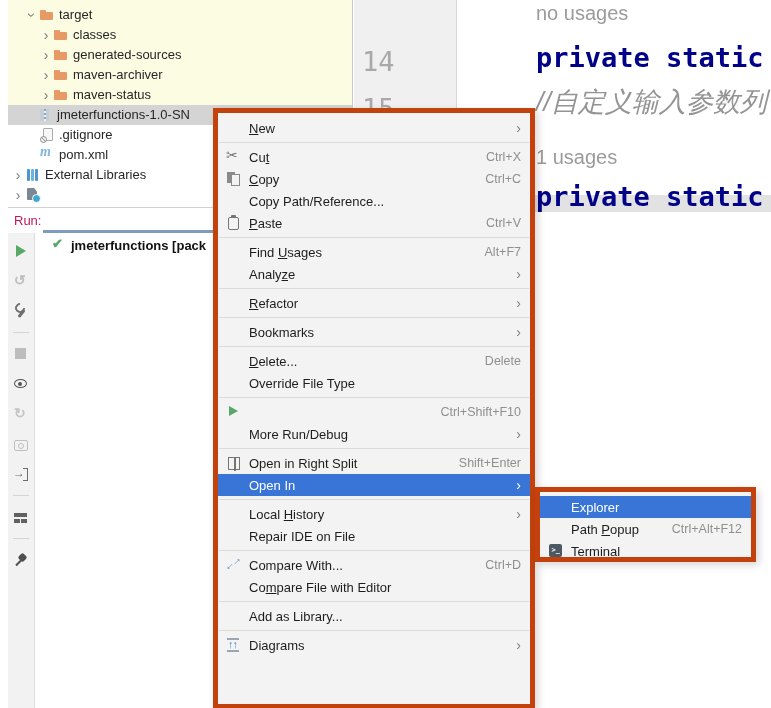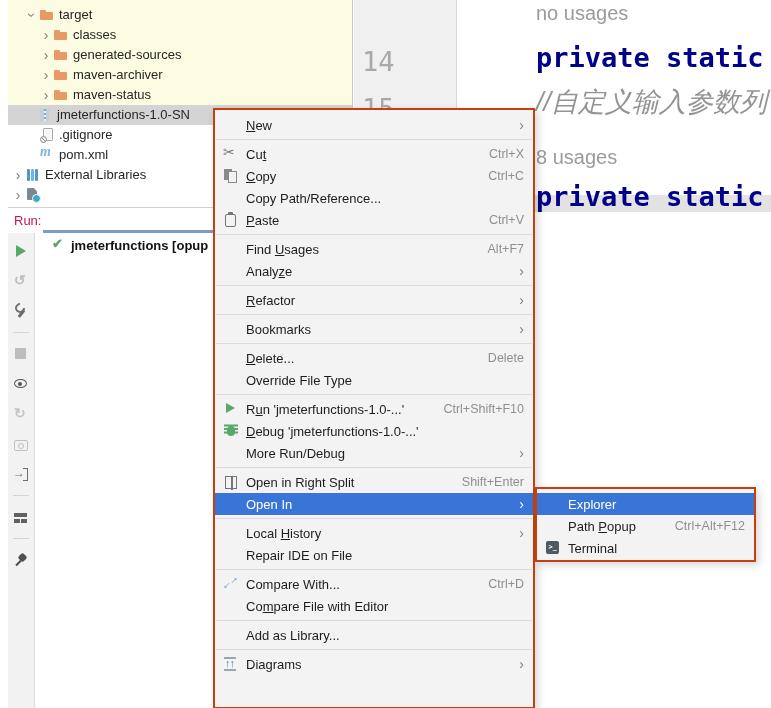--- a/index.html
+++ b/index.html
@@ -68,21 +68,21 @@
   .ln-14{top:46px;}
   .ln-15{top:93px;}
   .ed{position:absolute;left:528px;white-space:pre;}
   .inlay{font-size:20px;color:#9B9B9B;}
   .keyword{font-family:"DejaVu Sans Mono",monospace;font-weight:bold;font-size:27px;color:#000089;}
   .comment{font-style:italic;font-size:27px;color:#949494;}
   .ed-0{top:2px;}  .ed-1{top:42px;}  .ed-2{top:84px;}  .ed-3{top:146px;}  .ed-4{top:181px;}
   .ed-band{position:absolute;left:527px;top:195px;width:244px;height:17px;background:#E2E2E2;}
 
   
-  .menu{background:#F3F3F3;border:2px solid #c2410c;box-shadow:3px 3px 8px rgba(0,0,0,0.16);
+  .menu{background:#F3F3F3;border:5px solid #c2410c;box-shadow:3px 3px 8px rgba(0,0,0,0.16);
         padding-top:4px;box-sizing:border-box;position:absolute;}
   #context-menu{left:205px;top:108px;width:322px;height:601px;z-index:5;}
   #open-in-submenu{left:527px;top:487px;width:221px;height:75px;z-index:6;}
   .menu-item{display:flex;align-items:center;height:22px;padding:0 9px 0 8px;font-size:13px;color:#1D1D1D;white-space:nowrap;}
   .menu-item.hl{background:#3875D6;color:#FFFFFF;}
   .menu-item .lbl .mn{text-decoration:underline;}
   .spacer{flex:1;}
   .sc{color:#8F8F8F;font-size:12.5px;margin-left:16px;}
   .sub-arrow{color:#7E7E7E;font-size:14px;margin-left:16px;line-height:1;}
   .menu-item.hl .sub-arrow{color:#fff;}
@@ -167,28 +167,28 @@
   <div class="panel-sep"></div>
 
   <div class="gutter">
     <div class="ln ln-14">14</div>
     <div class="ln ln-15">15</div>
   </div>
   <div class="ed-band"></div>
   <span class="ed ed-0 inlay">no usages</span>
   <span class="ed ed-1 keyword">private static</span>
   <span class="ed ed-2 comment">//自定义输入参数列</span>
-  <span class="ed ed-3 inlay">8 usages</span>
+  <span class="ed ed-3 inlay">1 usages</span>
   <span class="ed ed-4 keyword">private static</span>
 
   <div class="run-label">Run:</div>
   <div class="tab-underline"></div>
   <div class="run-config">
     <span class="t-check"></span>
-    <span>jmeterfunctions [opup</span>
+    <span>jmeterfunctions [pack</span>
   </div>
   <div id="run-toolbar">
       <div class="tb-icon g-play"></div>
       <div class="tb-icon g-rerun9"></div>
       <div class="tb-icon g-wrench"></div>
       <div class="tb-sep"></div>
       <div class="tb-icon g-stop"></div>
       <div class="tb-icon g-eye"></div>
       <div class="tb-icon g-restart"></div>
       <div class="tb-icon g-camera"></div>
@@ -265,28 +265,22 @@
         <span class="sc">Delete</span>
       </div>
       <div class="menu-item">
         <span class="m-ico "></span>
         <span class="lbl">Override File Type</span>
         <span class="spacer"></span>
       </div>
       <div class="menu-sep"></div>
       <div class="menu-item">
         <span class="m-ico mi-run"></span>
-        <span class="lbl">R<span class="mn">u</span>n 'jmeterfunctions-1.0-...'</span>
         <span class="spacer"></span>
         <span class="sc">Ctrl+Shift+F10</span>
-      </div>
-      <div class="menu-item">
-        <span class="m-ico mi-debug"></span>
-        <span class="lbl"><span class="mn">D</span>ebug 'jmeterfunctions-1.0-...'</span>
-        <span class="spacer"></span>
       </div>
       <div class="menu-item">
         <span class="m-ico "></span>
         <span class="lbl">More Run/Debug</span>
         <span class="spacer"></span>
         <span class="sub-arrow">›</span>
       </div>
       <div class="menu-sep"></div>
       <div class="menu-item">
         <span class="m-ico mi-split"></span>

